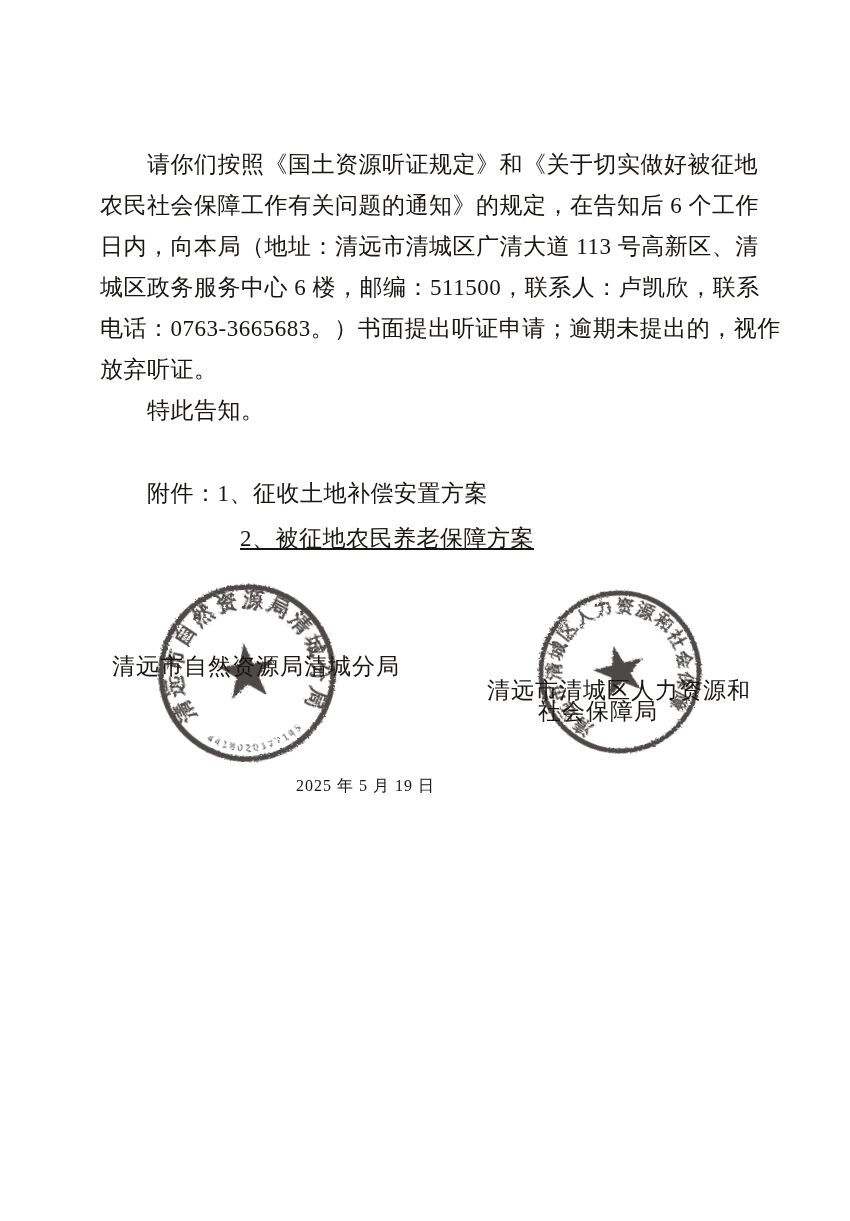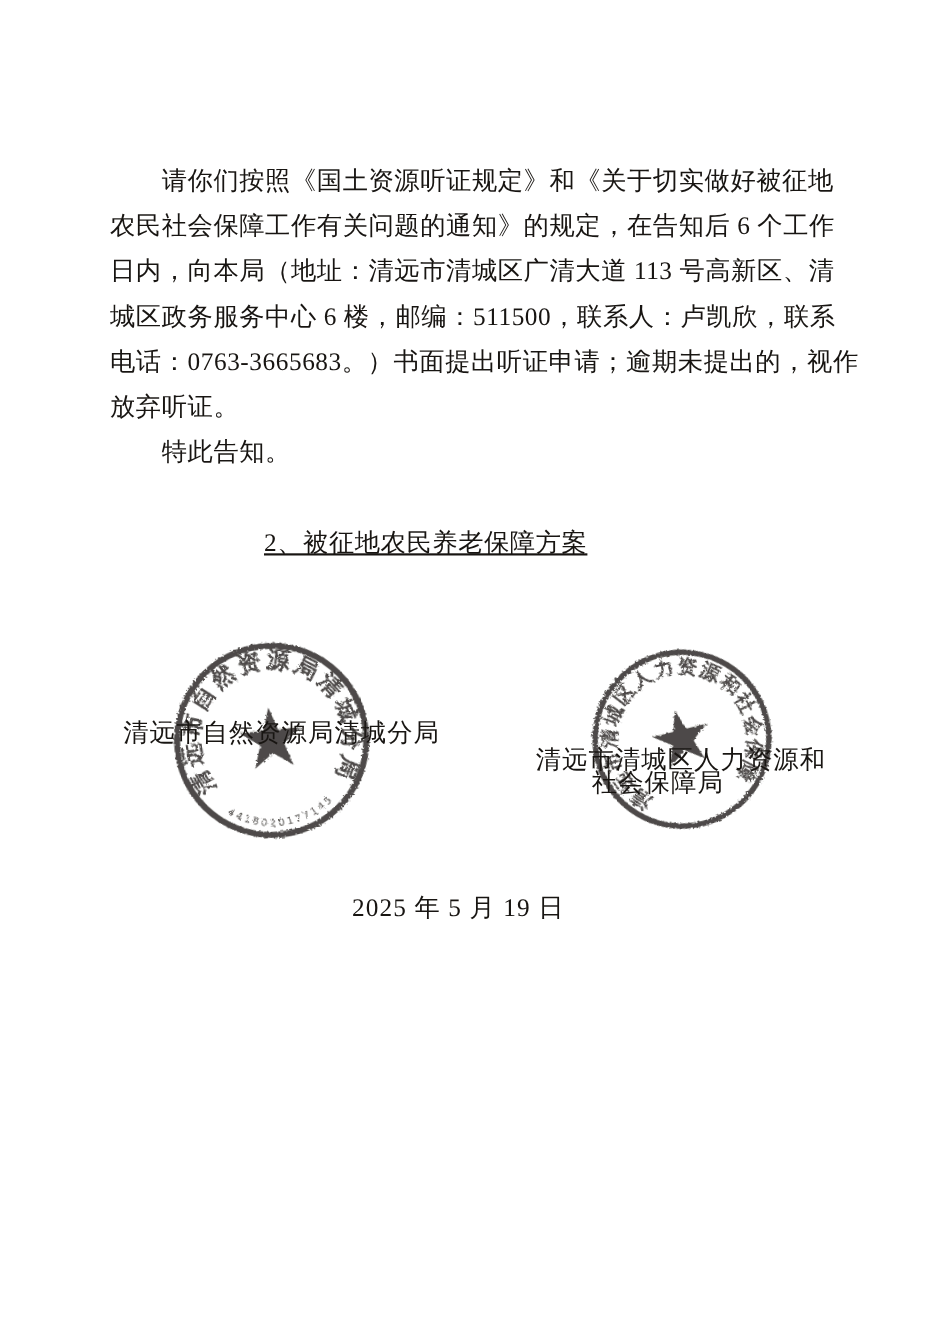--- a/index.html
+++ b/index.html
@@ -63,27 +63,26 @@
     line-height: 30px;
     white-space: nowrap;
     letter-spacing: 1px;
   }
   .sig-left  { left: 112px; top: 652px; }
   .sig-right-1 { left: 487px; top: 676px; }
   .sig-right-2 { left: 538px; top: 697px; }
   .issue-date {
     position: absolute;
     z-index: 2;
-    left: 320px;
+    left: 296px;
     top: 770px;
-    font-size: 23px;
+    font-size: 16px;
     line-height: 32px;
     white-space: nowrap;
     letter-spacing: 1px;
-    margin-top: 40px;
   }
   .seal-arc-text {
     font-family: "Liberation Serif", "DejaVu Serif", serif;
     font-weight: bold;
   }
   .scan-speck {
     position: absolute;
     left: 2px;
     top: 1212px;
     width: 14px;
@@ -101,20 +100,21 @@
   <div class="text-block">
     <div class="body-line">　　请你们按照《国土资源听证规定》和《关于切实做好被征地</div>
     <div class="body-line">农民社会保障工作有关问题的通知》的规定，在告知后 6 个工作</div>
     <div class="body-line">日内，向本局（地址：清远市清城区广清大道 113 号高新区、清</div>
     <div class="body-line">城区政务服务中心 6 楼，邮编：511500，联系人：卢凯欣，联系</div>
     <div class="body-line">电话：0763-3665683。）书面提出听证申请；逾期未提出的，视作</div>
     <div class="body-line">放弃听证。</div>
     <div class="closing-line">　　特此告知。</div>
 
     <div class="attachments">
+      <div class="attachment-line1"><span>附件：</span><span>1、征收土地补偿安置方案</span></div>
       <div class="attachment-line2">2、被征地农民养老保障方案</div>
     </div>
   </div>
 
   <svg class="seal seal-left" width="190" height="190" viewBox="-95 -95 190 190">
     <defs>
       <filter id="roughL" x="-15%" y="-15%" width="130%" height="130%">
         <feTurbulence type="fractalNoise" baseFrequency="0.55" numOctaves="2" result="n" seed="7"></feTurbulence>
         <feDisplacementMap in="SourceGraphic" in2="n" scale="3.2"></feDisplacementMap>
       </filter>

